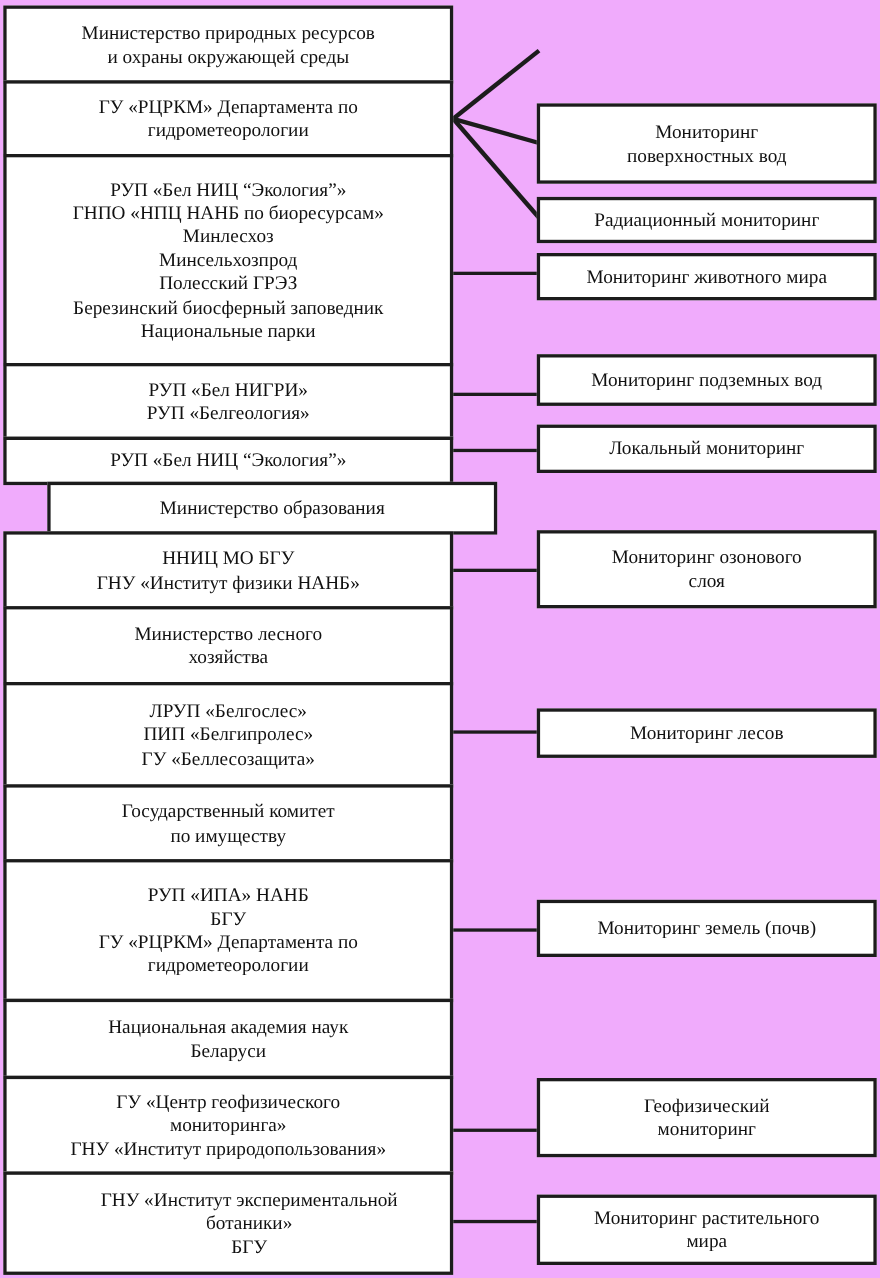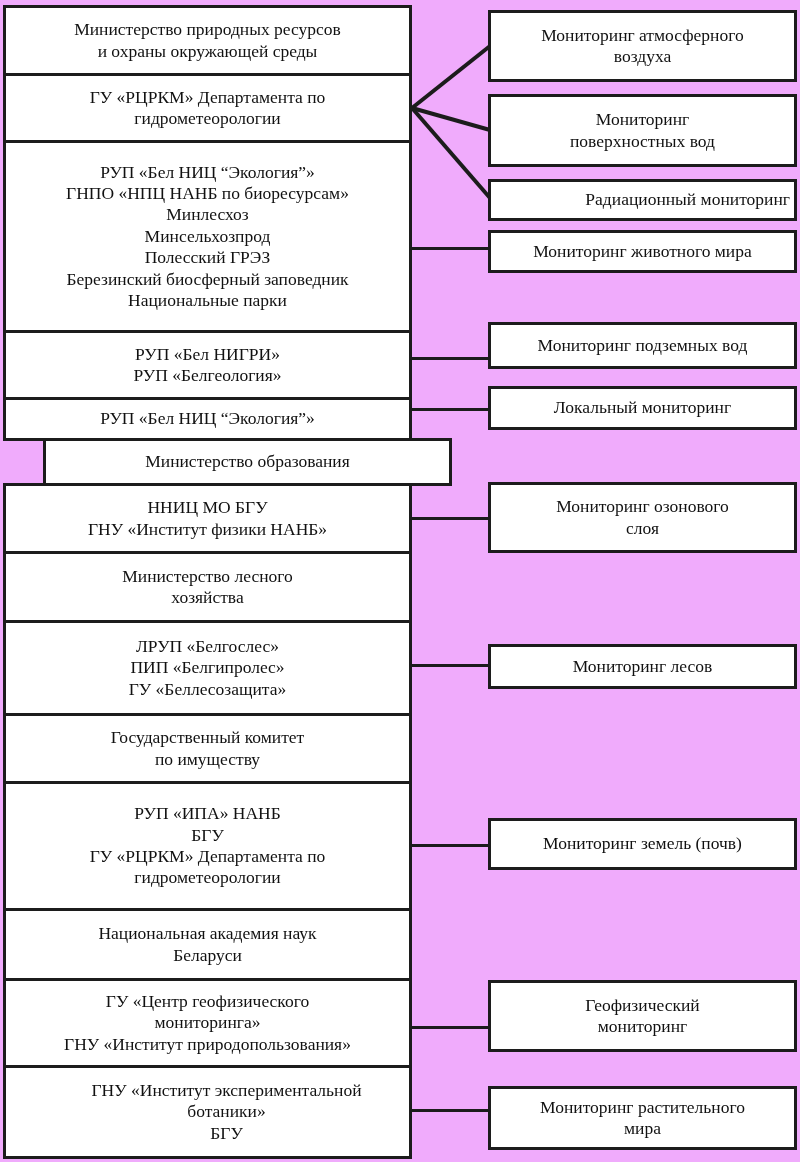--- a/index.html
+++ b/index.html
@@ -141,29 +141,25 @@
   <div class="connector h" style="left:410px;top:844px;width:80px;"></div>
   <div class="connector h" style="left:410px;top:1026px;width:80px;"></div>
   <div class="connector h" style="left:410px;top:1109px;width:80px;"></div>
 
   <svg class="fan" viewBox="0 0 110 230" width="110" height="230">
     <line x1="12" y1="108" x2="90" y2="46" stroke="#1c1c1c" stroke-width="4"></line>
     <line x1="12" y1="108" x2="90" y2="130" stroke="#1c1c1c" stroke-width="4"></line>
     <line x1="12" y1="108" x2="90" y2="198" stroke="#1c1c1c" stroke-width="4"></line>
   </svg>
 
-  <div class="node right-node" style="top:10px;height:72px;">
-    <span class="txt">Мониторинг атмосферного
-воздуха</span>
-  </div>
   <div class="node right-node" style="top:94px;height:73px;">
     <span class="txt">Мониторинг
 поверхностных вод</span>
   </div>
-  <div class="node right-node" style="top:179px;height:42px;text-align:right;">
+  <div class="node right-node" style="top:179px;height:42px;">
     <span class="txt">Радиационный мониторинг</span>
   </div>
   <div class="node right-node" style="top:230px;height:43px;justify-content:flex-end;">
     <span class="txt">Мониторинг животного мира</span>
   </div>
   <div class="node right-node" style="top:322px;height:47px;">
     <span class="txt">Мониторинг подземных вод</span>
   </div>
   <div class="node right-node" style="top:386px;height:44px;">
     <span class="txt">Локальный мониторинг</span>

